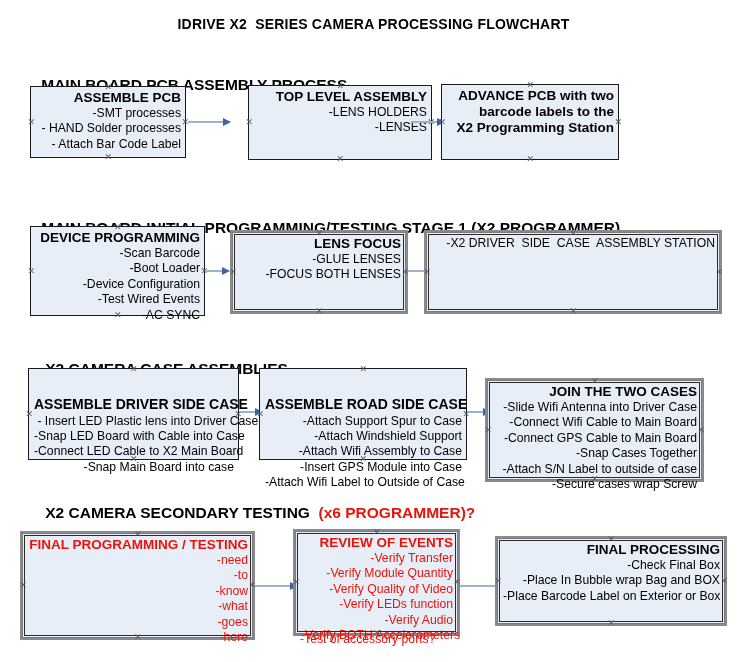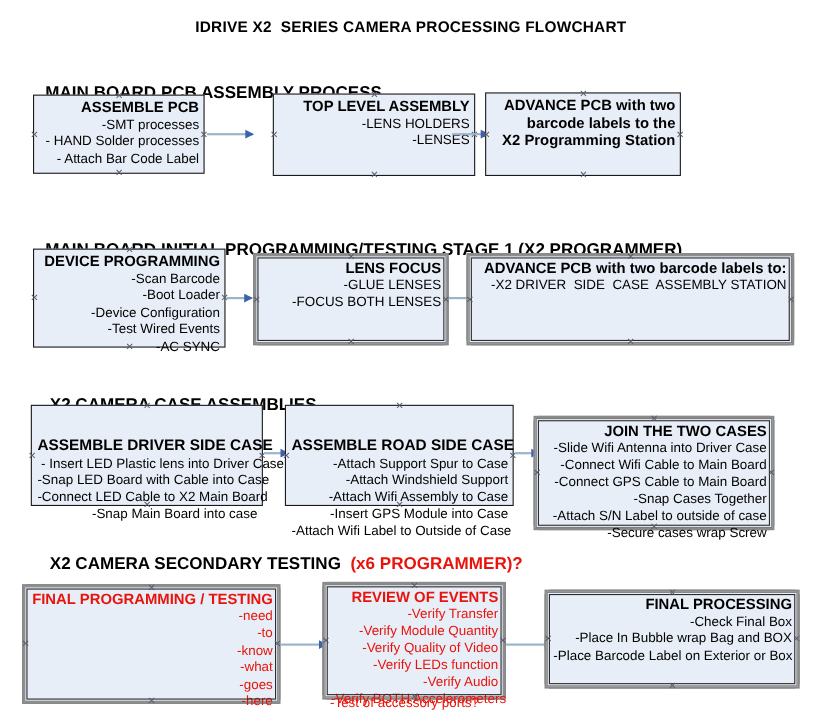--- a/index.html
+++ b/index.html
@@ -198,21 +198,20 @@
     <span class="handle" style="left:50%; top:0;"></span>
     <span class="handle" style="left:50%; top:100%;"></span>
     <span class="handle" style="left:0; top:50%;"></span>
     <span class="handle" style="left:100%; top:50%;"></span>
   </div>
 
   <div class="conn" style="left:408px; top:270px; width:24px;"></div>
 
   <div class="node shadowed" style="left:426px; top:232px; width:294px; height:80px;">
     <div class="node-inner">
-      <div class="node-title">ADVANCE PCB with two barcode labels to:</div>
       <div class="node-line">-X2 DRIVER  SIDE  CASE  ASSEMBLY STATION</div>
     </div>
     <span class="handle" style="left:50%; top:0;"></span>
     <span class="handle" style="left:50%; top:100%;"></span>
     <span class="handle" style="left:0; top:50%;"></span>
     <span class="handle" style="left:100%; top:50%;"></span>
   </div>
 
   <div class="section-head" style="left:28px; top:342px;">
     <span>X2 CAMERA CASE ASSEMBLIES</span>

